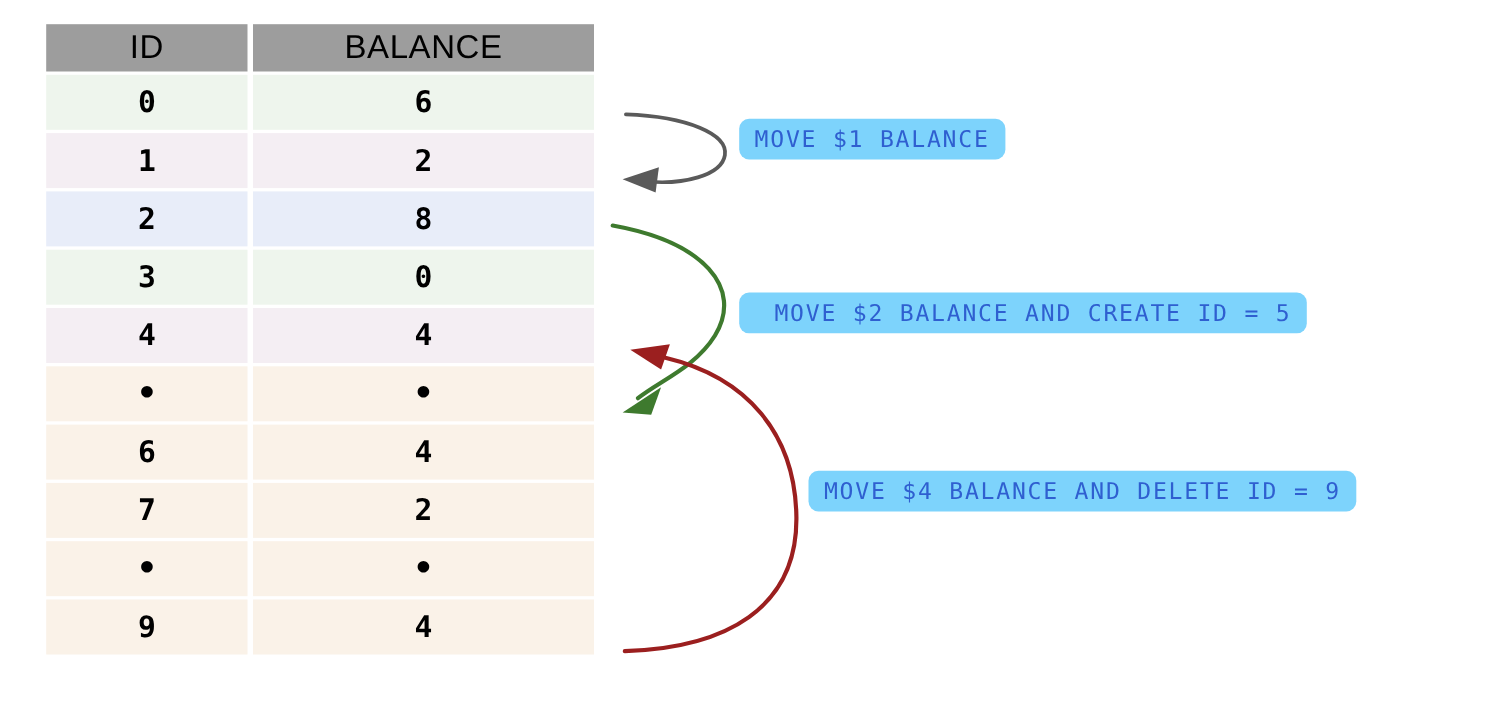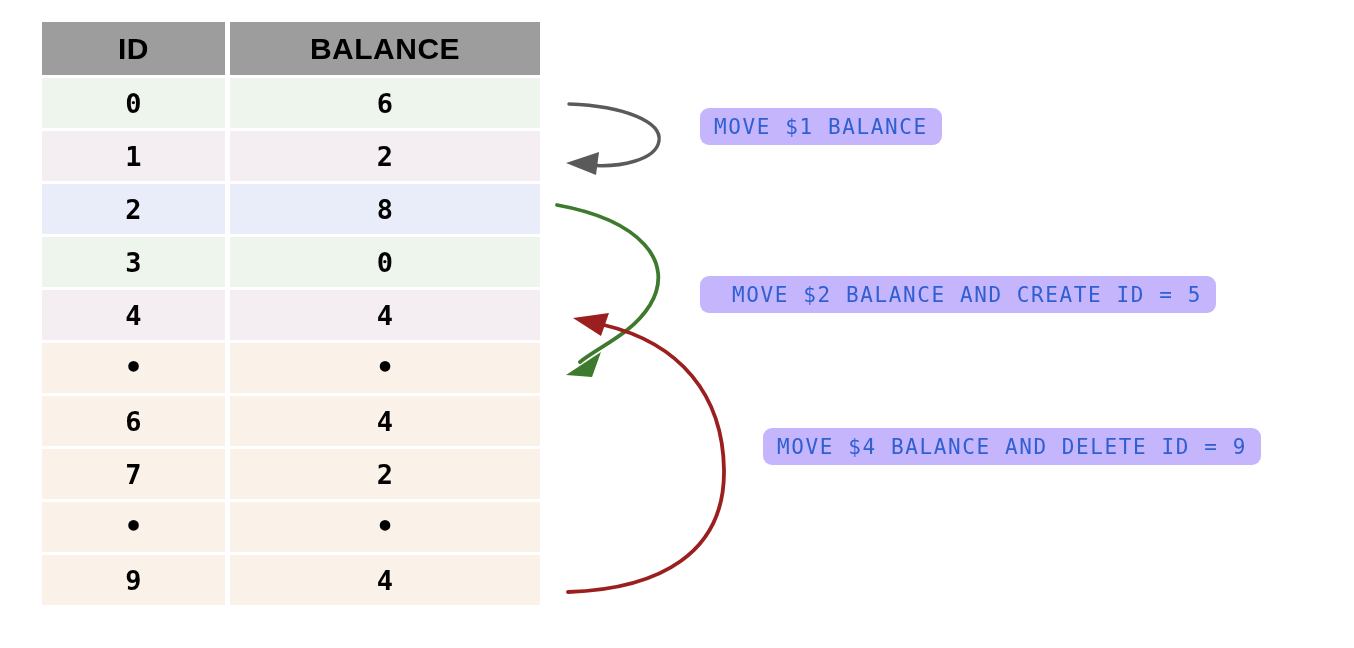--- a/index.html
+++ b/index.html
@@ -20,53 +20,52 @@
     display:flex;align-items:center;justify-content:center;
     font-family:"DejaVu Sans Mono","Liberation Mono",monospace;
     font-weight:bold;font-size:27px;color:#000000;
     letter-spacing:0px;
   }
   .c-id{width:183px;margin-right:5px;}
   .c-bal{width:310px;}
 
   .hrow .cell{
     background:#9d9d9d;
-    height:53px;
+    height:43px;
     font-family:"Liberation Sans",sans-serif;
-    font-weight:bold;font-size:30px;color:#000000;
+    font-weight:normal;font-size:30px;color:#000000;
     letter-spacing:0.5px;
   }
   .hrow{margin-bottom:3px;}
 
   .dotcell{font-size:30px;line-height:0;}
 
   
   .t-green .cell{background:#eef5ed;}
   .t-pink  .cell{background:#f4eef3;}
   .t-blue  .cell{background:#e8edf9;}
   .t-cream .cell{background:#faf2e8;}
 
   
   .badge{
     position:absolute;
-    background:#c4b5fd;
+    background:#7dd3fc;
     color:#2f5fd0;
     font-family:"DejaVu Sans Mono","Liberation Mono",monospace;
     font-size:21px;
     letter-spacing:1.6px;
     border-radius:9px;
     display:flex;align-items:center;
     padding:0 14px;
     height:37px;
     white-space:pre;
     box-sizing:border-box;
-    margin-left:28px;
   }
   #badge1{left:672px;top:108px;}
-  #badge2{left:672px;top:276px;padding-left:32px;}
+  #badge2{left:672px;top:266px;padding-left:32px;}
   #badge3{left:735px;top:428px;}
 
   
   #arrows{position:absolute;left:0;top:0;width:1354px;height:648px;pointer-events:none;}
 </style>
 </head>
 <body>
 
 <div id="stage">
 

